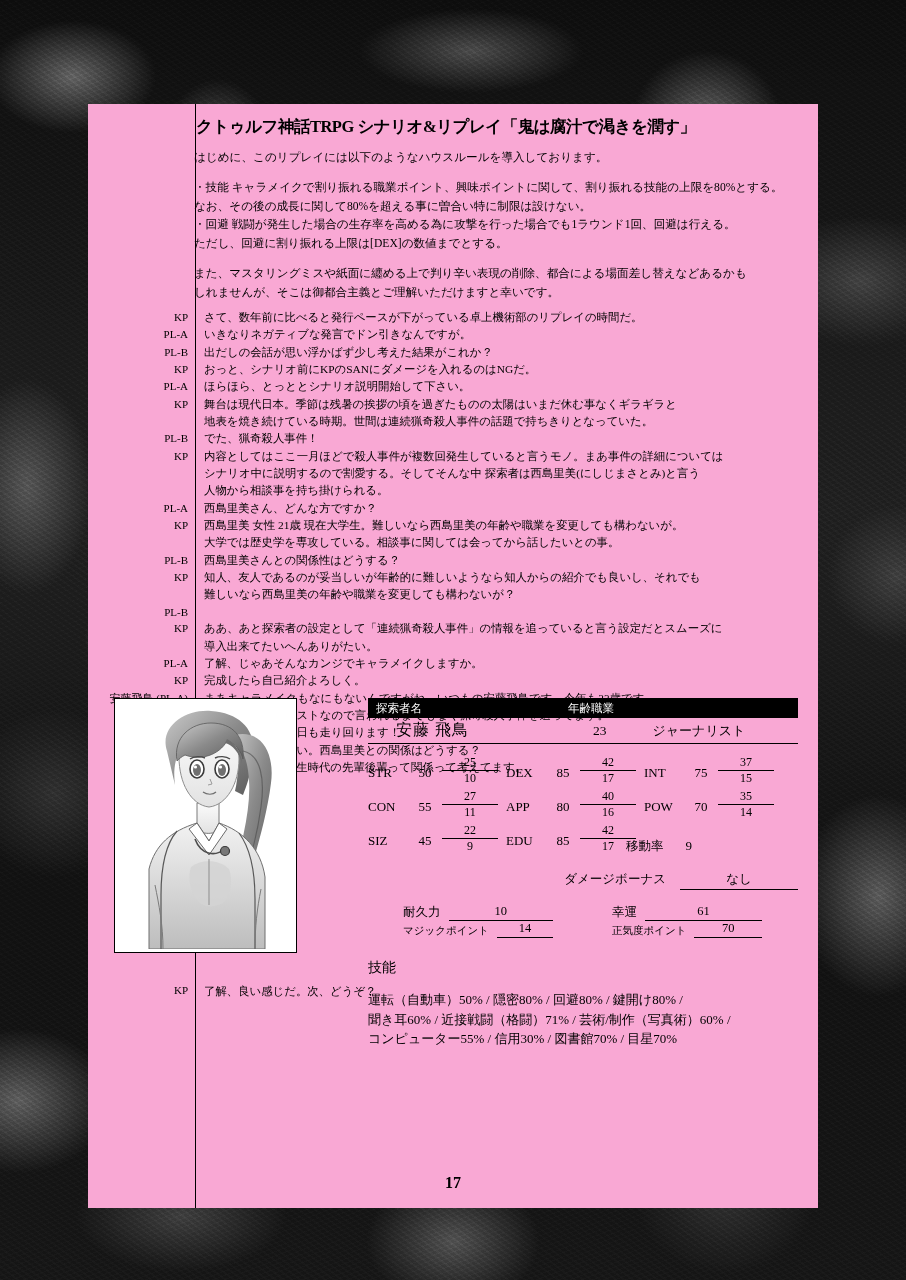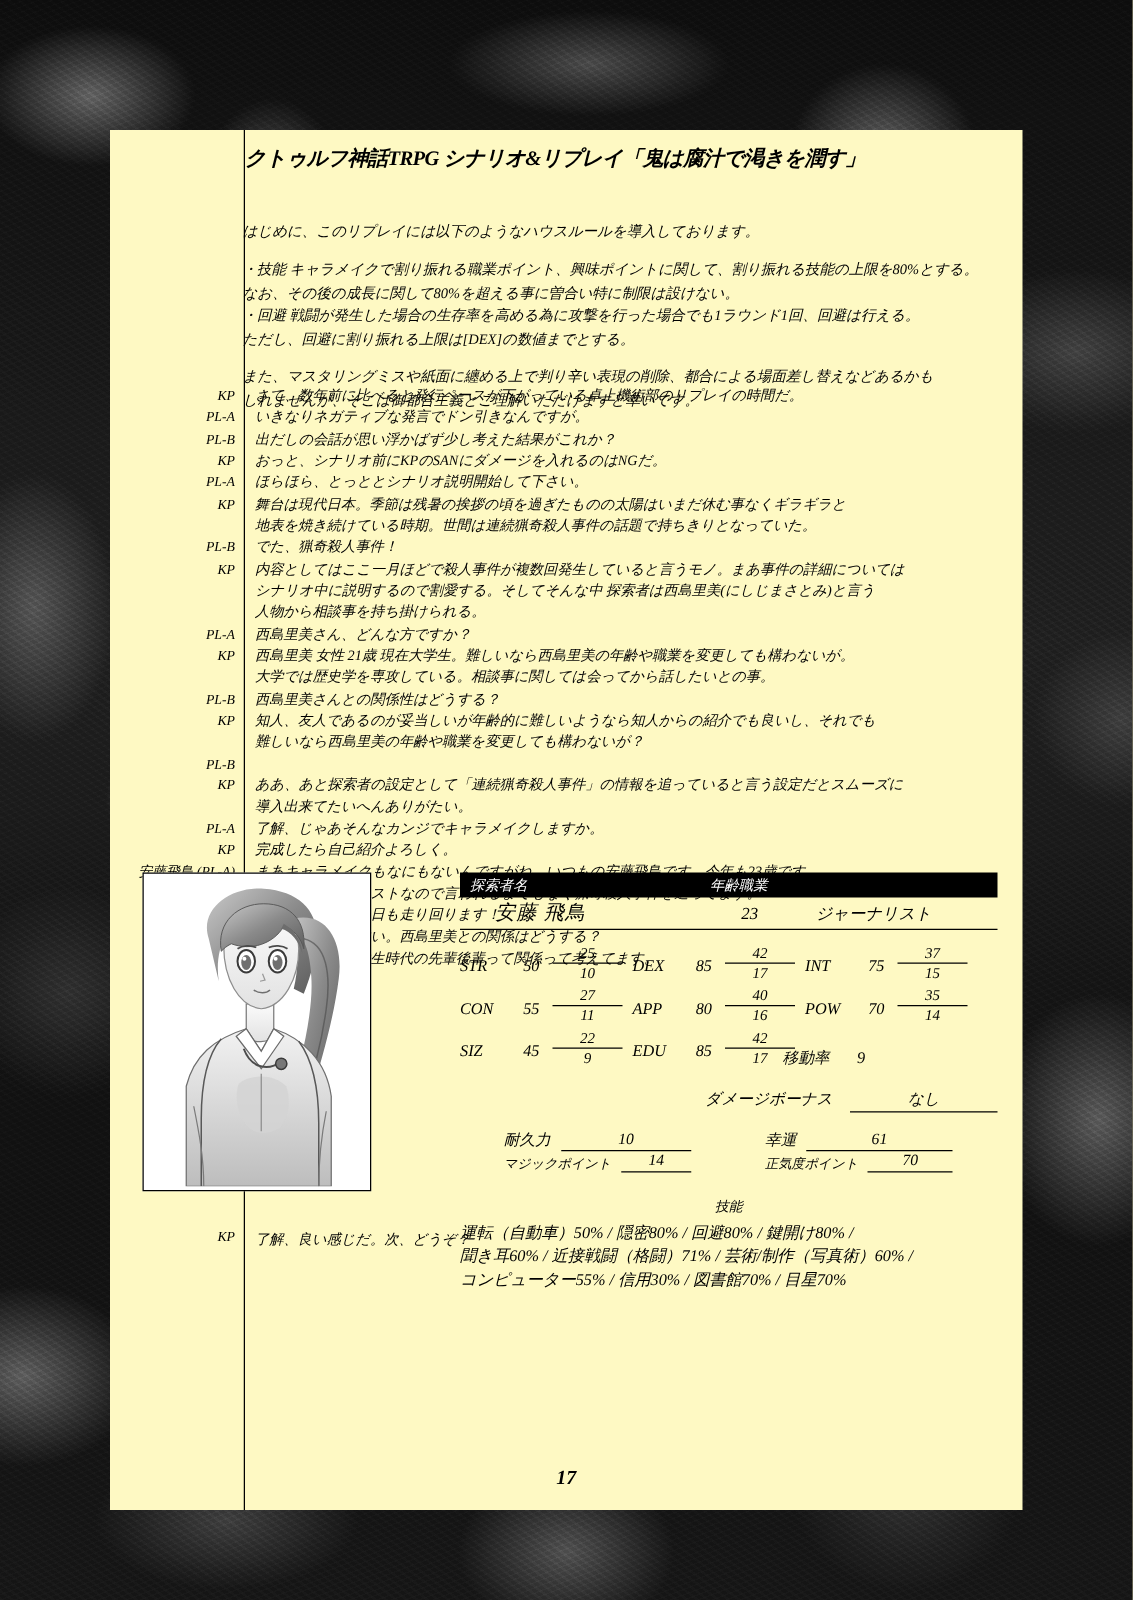--- a/index.html
+++ b/index.html
@@ -36,42 +36,41 @@
     content:"";position:absolute;inset:0;
     background-image:
       repeating-linear-gradient(37deg, rgba(255,255,255,.045) 0 2px, rgba(0,0,0,.05) 2px 5px),
       repeating-linear-gradient(-21deg, rgba(255,255,255,.03) 0 1px, rgba(0,0,0,.04) 1px 4px);
     mix-blend-mode:overlay;
   }
 
   .page{
     position:absolute;
     left:88px;top:104px;width:730px;height:1104px;
-    background:#fef9c3;
+    background:#f9a8d4;
     color:#000;
-    font-style:italic;
   }
 
   .content{position:absolute;inset:0;}
 
   
   .vrule{
     position:absolute;left:107px;top:0;width:1px;height:1104px;background:#000;
   }
 
   .title{
     position:absolute;left:108px;top:12px;
     font-size:16.5px;font-weight:bold;letter-spacing:-0.5px;
     font-family:"Liberation Serif", serif;
     white-space:nowrap;
   }
 
   .intro{
     position:absolute;left:106px;top:45px;width:600px;
-    font-size:11.6px;line-height:1.62;margin-top:28px;
+    font-size:11.6px;line-height:1.62;
   }
   .intro p{margin:0 0 11px 0;}
   .intro p.tight{margin:0;}
 
   
   .dialogue{
     position:absolute;left:0;top:205px;width:730px;
     font-size:11.4px;line-height:1.52;
   }
   .row{display:flex;align-items:flex-start;}
@@ -130,21 +129,21 @@
 
   .hprow{display:flex;margin-top:14px;}
   .hpcol{width:185px;}
   .hpline{display:flex;align-items:flex-end;padding-left:35px;}
   .hpline .lab{font-size:12.5px;white-space:nowrap;}
   .hpline .val{flex:1;border-bottom:1.2px solid #000;text-align:center;font-size:12.5px;padding-bottom:1px;margin-left:8px;}
   .hpline.small .lab{font-size:10.5px;}
   .hpline.small .val{border-bottom:1.2px solid #000;}
 
   .skills{margin-top:20px;font-size:13px;line-height:1.48;}
-  .skills .sttl{font-size:11px;margin-bottom:2px;text-align:center;}
+  .skills .sttl{font-size:14px;margin-bottom:12px;}
 
   .footer-kp{
     position:absolute;left:0;top:880px;width:730px;font-size:11.4px;
     display:flex;
   }
   .pageno{
     position:absolute;left:0;bottom:16px;width:730px;text-align:center;
     font-size:16px;font-weight:bold;
   }
 </style>

